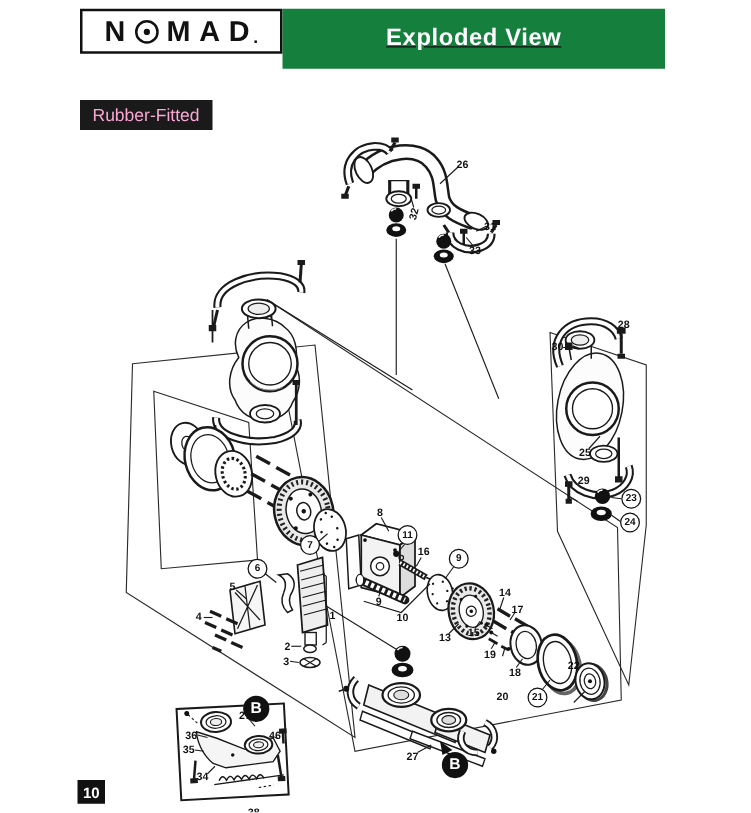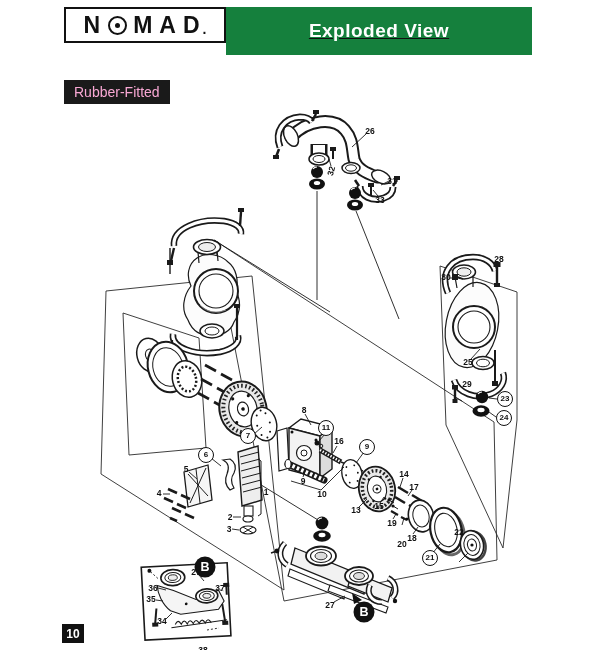--- a/index.html
+++ b/index.html
@@ -414,28 +414,28 @@
       <div class="callout plain" style="left: 230px; top: 517px; transform: translate(-50%, -50%);">2</div>
       <div class="callout plain" style="left: 229px; top: 529px; transform: translate(-50%, -50%);">3</div>
       <div class="callout plain" style="left: 159px; top: 493px; transform: translate(-50%, -50%);">4</div>
       <div class="callout plain" style="left: 186px; top: 469px; transform: translate(-50%, -50%);">5</div>
       <div class="callout circled" style="left: 206px; top: 455px; transform: translate(-50%, -50%);">6</div>
       <div class="callout plain" style="left: 356px; top: 510px; transform: translate(-50%, -50%);">13</div>
       <div class="callout plain" style="left: 379px; top: 506px; transform: translate(-50%, -50%);">15</div>
       <div class="callout plain" style="left: 404px; top: 474px; transform: translate(-50%, -50%);">14</div>
       <div class="callout plain" style="left: 414px; top: 487px; transform: translate(-50%, -50%);">17</div>
       <div class="callout plain" style="left: 392px; top: 523px; transform: translate(-50%, -50%);">19</div>
-      <div class="callout plain" style="left: 402px; top: 544px; transform: translate(-50%, -50%);">20</div>
+      <div class="callout plain" style="left: 402px; top: 557px; transform: translate(-50%, -50%);">20</div>
       <div class="callout plain" style="left: 412px; top: 538px; transform: translate(-50%, -50%);">18</div>
       <div class="callout circled" style="left: 430px; top: 558px; transform: translate(-50%, -50%);">21</div>
       <div class="callout plain" style="left: 459px; top: 532px; transform: translate(-50%, -50%);">22</div>
       <div class="callout plain" style="left: 330px; top: 605px; transform: translate(-50%, -50%);">27</div>
       <div class="callout filled" style="left: 364px; top: 612px; transform: translate(-50%, -50%);">B</div>
       <div class="callout plain" style="left: 196px; top: 572px; transform: translate(-50%, -50%);">27</div>
       <div class="callout plain" style="left: 153px; top: 588px; transform: translate(-50%, -50%);">36</div>
       <div class="callout plain" style="left: 151px; top: 599px; transform: translate(-50%, -50%);">35</div>
       <div class="callout plain" style="left: 162px; top: 621px; transform: translate(-50%, -50%);">34</div>
-      <div class="callout plain" style="left: 220px; top: 588px; transform: translate(-50%, -50%);">37</div>
+      <div class="callout plain" style="left: 220px; top: 588px; transform: translate(-50%, -50%);">46</div>
       <div class="callout plain" style="left: 203px; top: 631px; transform: translate(-50%, -50%); margin-top: 19px;">38</div>
       <div class="callout filled" style="left: 205px; top: 567px; transform: translate(-50%, -50%);">B</div>
     </div>
 
 </div>
 
 </body></html>

